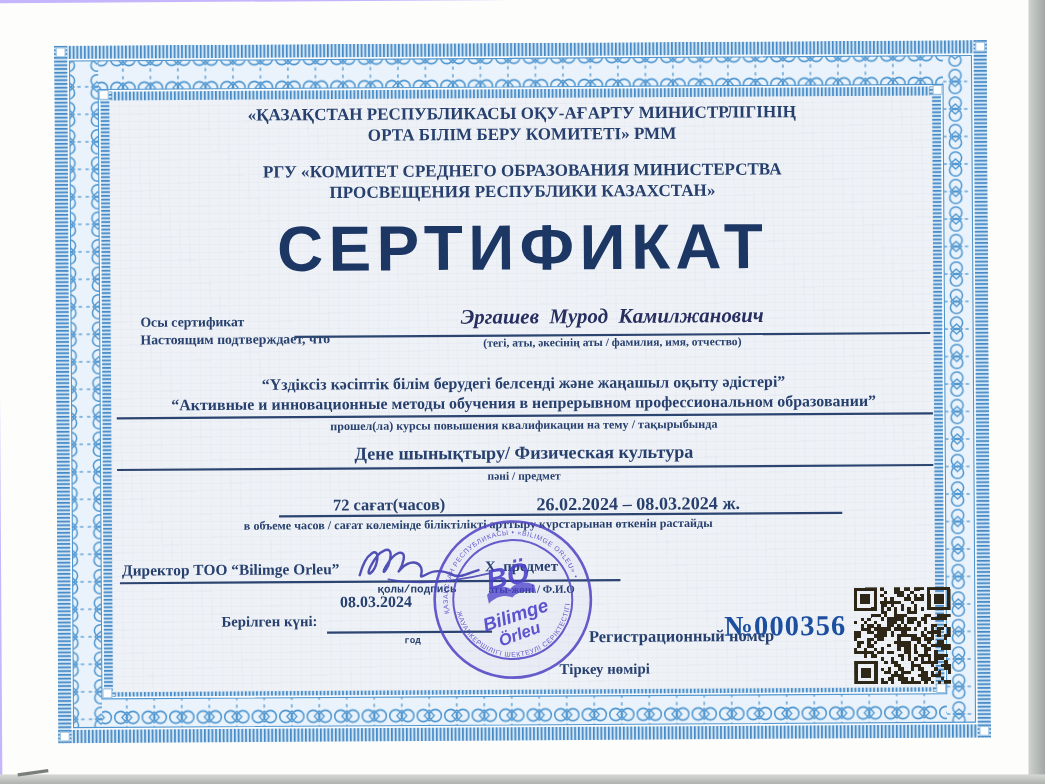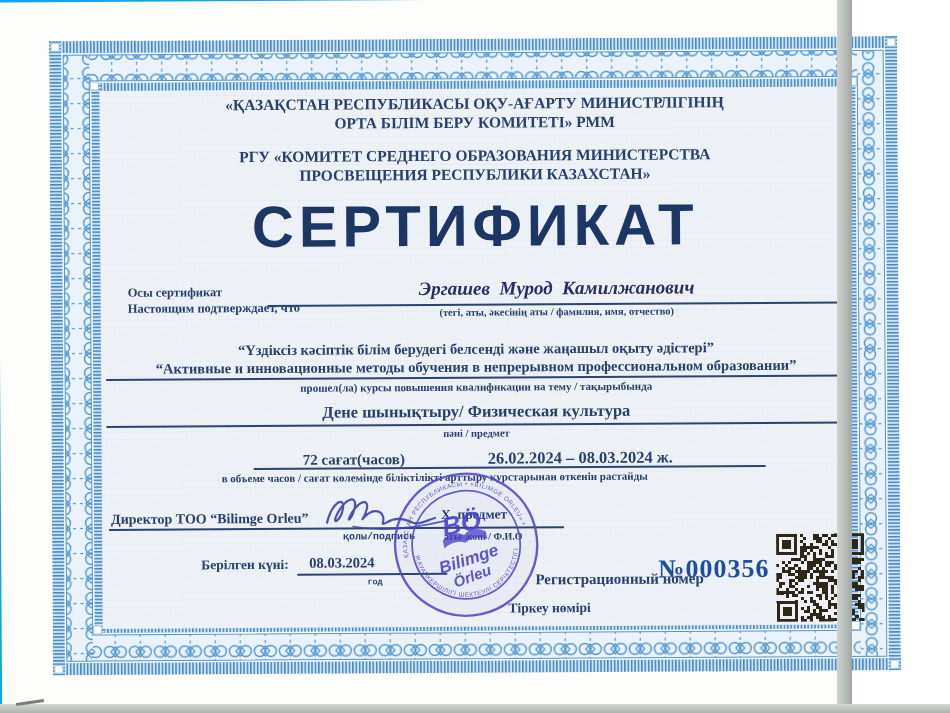--- a/index.html
+++ b/index.html
@@ -1,17 +1,17 @@
 <!DOCTYPE html>
 <html><head>
 <meta charset="utf-8">
 <style>
   html,body{margin:0;padding:0;}
   body{width:950px;height:713px;overflow:hidden;background:#ffffff;}
-  .page{position:relative;width:852px;height:713px;background:#0ea5e9;
+  .page{position:relative;width:950px;height:713px;background:#c4b5fd;
         font-family:"Liberation Serif","DejaVu Serif",serif;}
   #paper{position:absolute;inset:0;background:#fdfdfb;transform:rotate(-0.35deg);transform-origin:50% 50%;}
   .abs{position:absolute;}
   .t{position:absolute;color:#27406e;font-weight:bold;white-space:nowrap;z-index:2;}
   .ctr{text-align:center;white-space:normal;}
   .rule{position:absolute;border-top:2px solid #2c4470;z-index:2;}
   .thick{border-top-width:2.5px;}
   .content-bg{position:absolute;left:101px;top:89px;width:748px;height:538px;
       background:#eef1f6;
       background-image:repeating-linear-gradient(0deg,rgba(160,182,208,.07) 0 1px,transparent 1px 7px),
@@ -136,21 +136,21 @@
   <div class="t" style="left:440px;top:507px;font-size:13.5px;">Х. предмет</div>
   <svg class="sig-svg" width="150" height="42" viewBox="0 0 150 42">
     <path d="M4,30 C10,8 22,4 20,16 C18,28 8,34 14,22 C22,6 34,2 32,14 C30,26 22,32 28,22 C36,8 46,6 44,16 C42,26 36,30 42,24 C50,16 58,18 60,24 C62,30 56,34 64,30 C74,24 84,28 88,30 C96,34 104,28 112,26" fill="none" stroke="#3f3fae" stroke-width="2.2" stroke-linecap="round" opacity="0.9"></path>
     <path d="M30,34 C60,40 92,36 122,29" fill="none" stroke="#3f3fae" stroke-width="1.6" stroke-linecap="round" opacity="0.85"></path>
   </svg>
   <div class="rule" style="left:108px;top:527px;width:455px;"></div>
   <div class="t" style="left:342px;top:531px;font-size:10px;font-family:Liberation Mono, monospace;">қолы/подпись</div>
   <div class="t" style="left:443px;top:531px;font-size:10px;text-align:right;">аты-жөні / Ф.И.О</div>
 
   <div class="t" style="left:200px;top:556px;font-size:13.5px;">Берілген күні:</div>
-  <div class="t" style="left:308px;top:554px;font-size:14.5px;">08.03.2024</div>
+  <div class="t" style="left:308px;top:539px;font-size:14.5px;">08.03.2024</div>
   <div class="rule" style="left:296px;top:573px;width:150px;"></div>
   <div class="t" style="left:366px;top:577px;font-size:8.5px;font-family:Liberation Mono, monospace;">год</div>
 
   <div class="t" style="left:507px;top:553px;font-size:13.5px;margin-top:48px;">Тіркеу нөмірі</div>
   <div class="t" style="left:534px;top:572px;font-size:15px;">Регистрационный номер</div>
   <div class="t" style="left:657px;top:556px;font-size:26px;color:#1d4f9f;letter-spacing:1px;text-align:right;">№000356</div>
 
   <svg id="qr" class="qr" viewBox="0 0 29 29" fill="#2e2717" shape-rendering="crispEdges">
         <rect x="0" y="0" width="1" height="1"></rect>
         <rect x="1" y="0" width="1" height="1"></rect>

